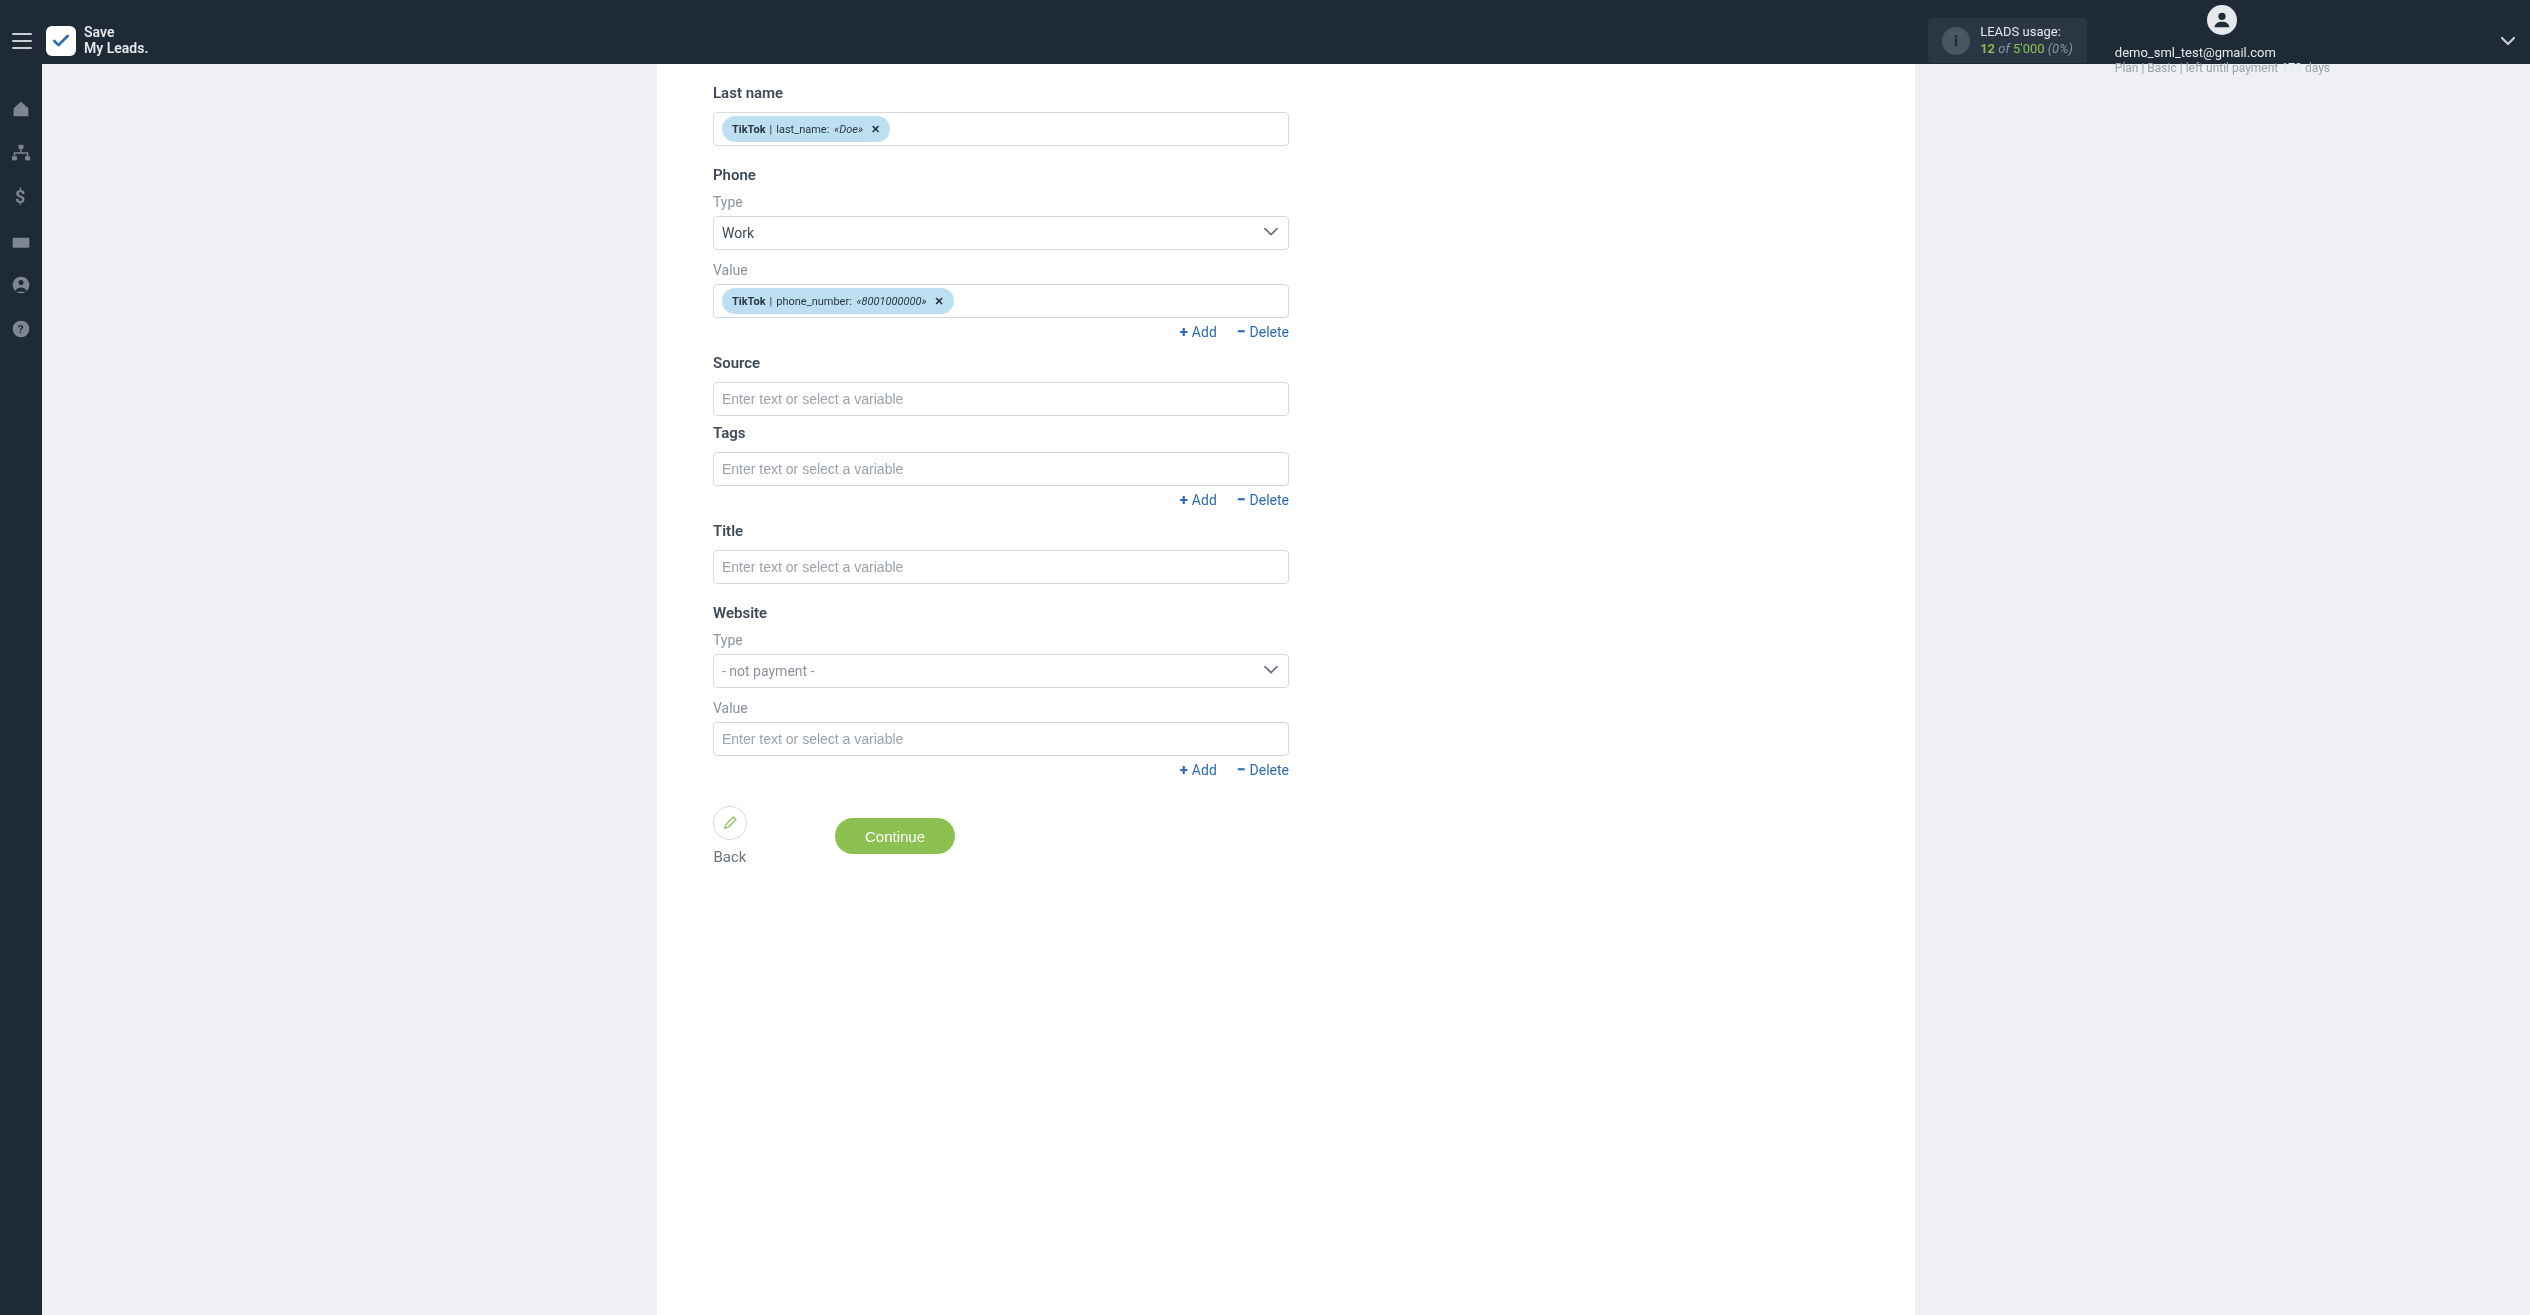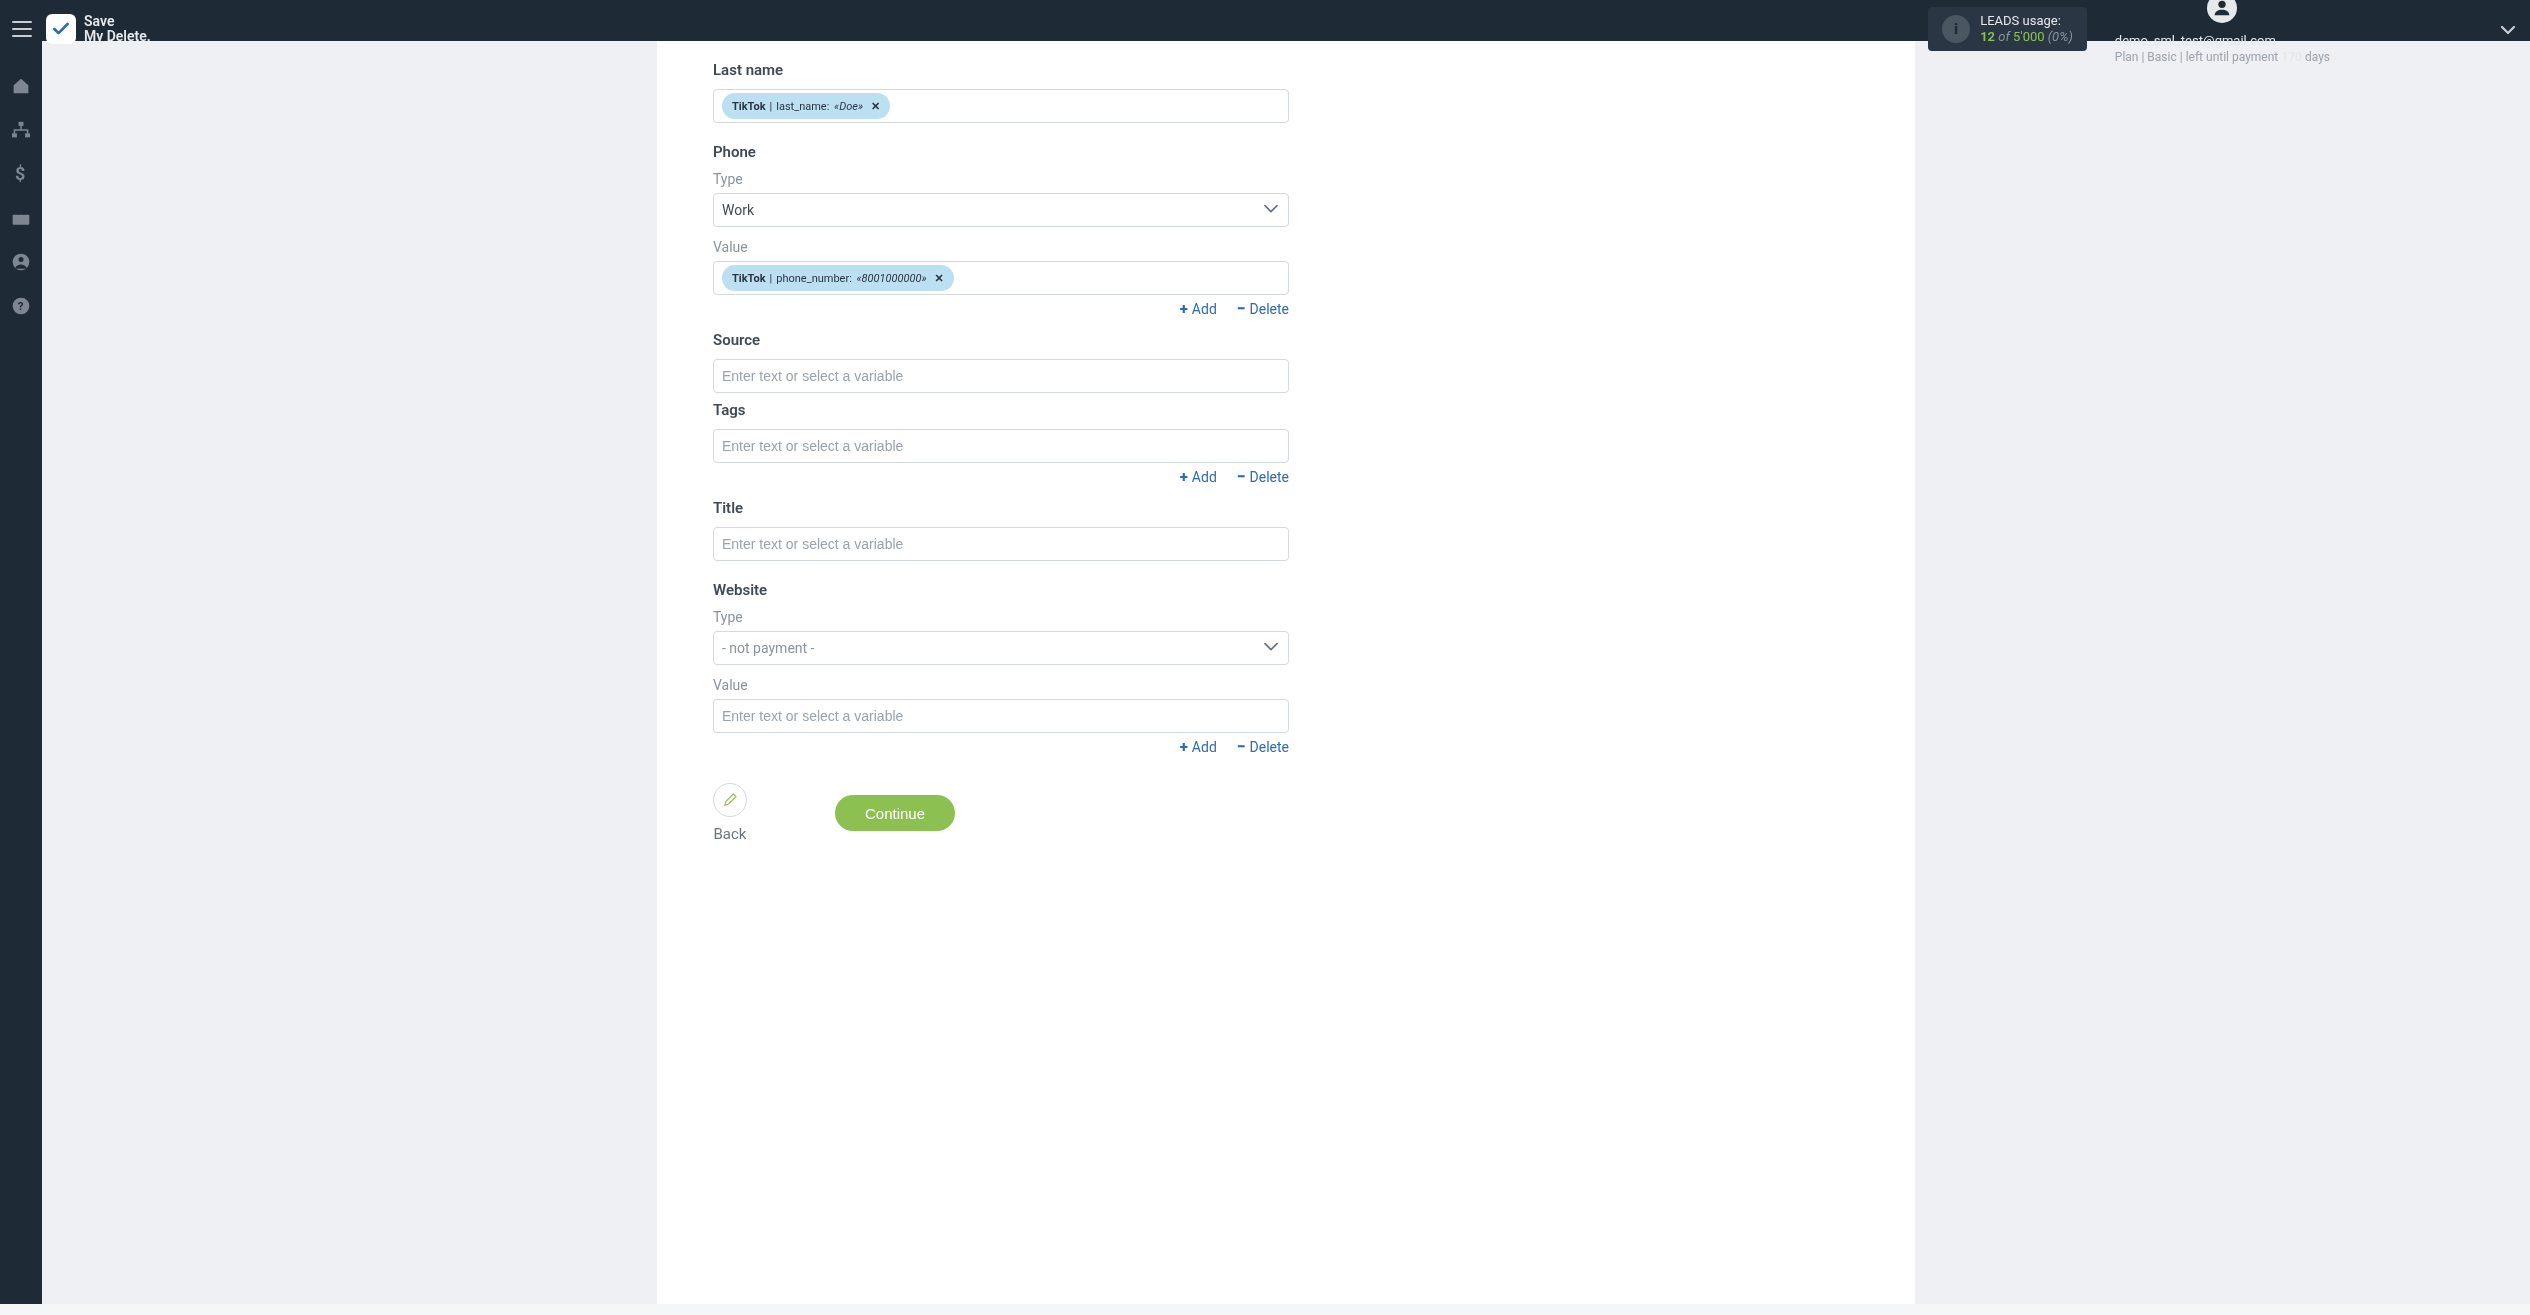--- a/index.html
+++ b/index.html
@@ -1,21 +1,21 @@
 <!DOCTYPE html>
 <html><head>
 <meta charset="utf-8">
 <style>
   * { box-sizing: border-box; margin: 0; padding: 0; }
   html, body { width: 100%; height: 100%; font-family: -apple-system, BlinkMacSystemFont, "Segoe UI", Roboto, Arial, sans-serif; }
   body { background: #f5f6f8; overflow: hidden; }
 
   
   .topbar {
-    height: 41px;
+    height: 64px;
     background: #1f2a37;
     color: #e6e9ec;
     display: flex;
     align-items: center;
     padding: 17px 14px 0 8px;
     gap: 10px;
     position: relative;
     z-index: 20;
   }
   .menu-btn {
@@ -143,21 +143,21 @@
       </svg>
   </div>
   <div class="logo">
     <div class="logo-mark">
       <svg width="20" height="20" viewBox="0 0 24 24">
           <path d="M4 12l5 5L20 6" fill="none" stroke="#2d6bb5" stroke-width="3.2" stroke-linecap="round" stroke-linejoin="round"></path>
         </svg>
     </div>
     <div class="logo-text">
       <span>Save</span><br>
-      <span>My Delete.</span>
+      <span>My Leads.</span>
     </div>
   </div>
 
   <div class="spacer"></div>
 
   <div class="usage-box">
     <div class="usage-icon">i</div>
     <div class="usage-text">
       <div>LEADS usage:</div>
       <div>

